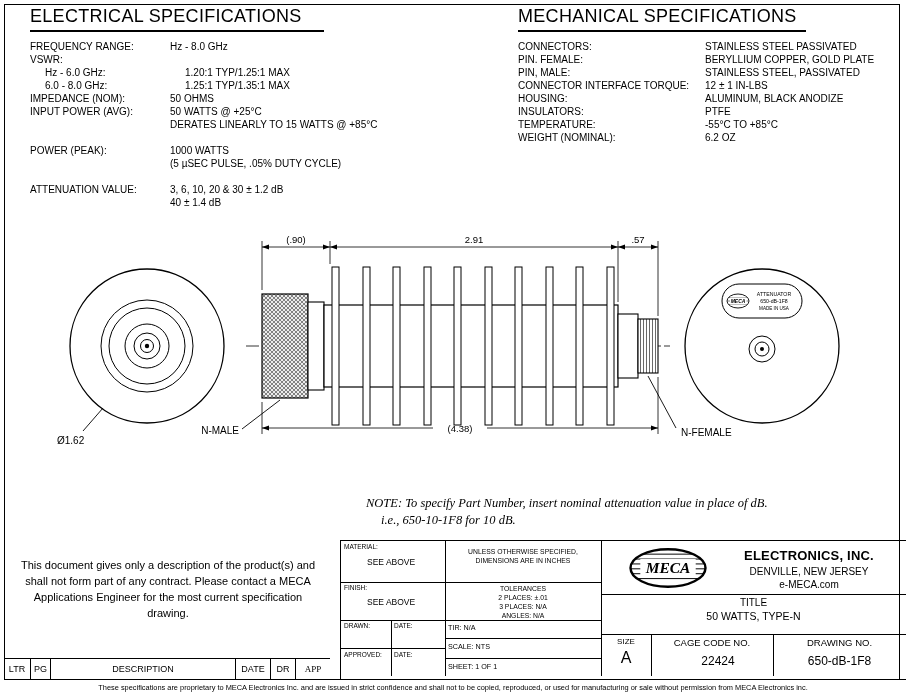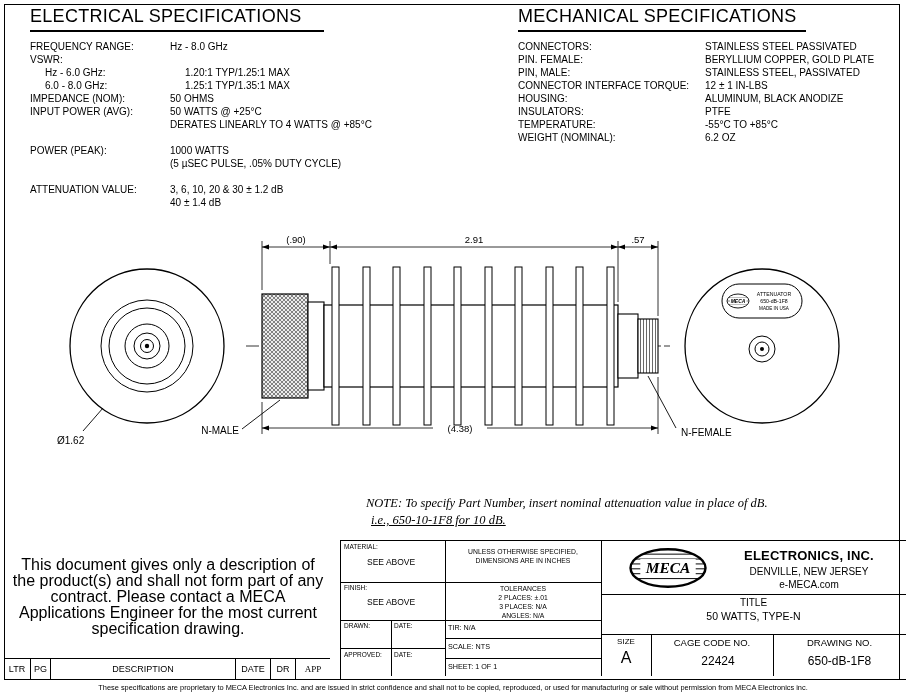--- a/index.html
+++ b/index.html
@@ -12,21 +12,21 @@
   .elec .spec-heading{width:294px;}
   .mech{left:518px;top:6px;}
   .mech .spec-heading{width:288px;}
   .spec-rows{margin-top:8px;font-size:10px;line-height:13px;}
   .srow{display:flex;}
   .elec .lbl{flex:0 0 140px;}
   .mech .lbl{flex:0 0 187px;}
   .elec .srow.indent .lbl{padding-left:15px;}
   .srow.gap{margin-top:13px;}
   .note-line{font-family:"Liberation Serif",serif;font-style:italic;font-size:12.5px;}
-  .disclaimer{left:12px;top:557px;width:312px;text-align:center;font-size:16px;line-height:16px;}
+  .disclaimer{left:12px;top:557px;width:312px;text-align:center;font-size:11px;line-height:16px;}
   .title-block{left:340px;top:540px;width:568px;height:138px;border:1.6px solid #000;}
   .hline{position:absolute;height:1px;background:#000;}
   .vline{position:absolute;width:1px;background:#000;}
   .tb-label{position:absolute;font-size:6.5px;}
   .tb-value{position:absolute;font-size:8.5px;}
   .tb-center{position:absolute;text-align:center;font-size:6.8px;line-height:9px;}
   .tb-small{position:absolute;font-size:7.2px;}
   .cell-center{position:absolute;text-align:center;}
   .company-name{font-size:13px;font-weight:bold;letter-spacing:0.2px;}
   .company-city{font-size:10px;margin-top:3px;}
@@ -65,21 +65,21 @@
       <div class="srow">
           <span class="lbl">IMPEDANCE (NOM):</span>
           <span class="val">50 OHMS</span>
         </div>
       <div class="srow">
           <span class="lbl">INPUT POWER (AVG):</span>
           <span class="val">50 WATTS @ +25°C</span>
         </div>
       <div class="srow">
           <span class="lbl"></span>
-          <span class="val">DERATES LINEARLY TO 4 WATTS @ +85°C</span>
+          <span class="val">DERATES LINEARLY TO 15 WATTS @ +85°C</span>
         </div>
       <div class="srow gap">
           <span class="lbl">POWER (PEAK):</span>
           <span class="val">1000 WATTS</span>
         </div>
       <div class="srow">
           <span class="lbl"></span>
           <span class="val">(5 µSEC PULSE, .05% DUTY CYCLE)</span>
         </div>
       <div class="srow gap">
@@ -224,21 +224,21 @@
     <rect x="730" y="297.5" width="16.5" height="7" fill="#fff"></rect>
     <text x="738" y="303.4" text-anchor="middle" font-size="5" font-weight="bold" font-style="italic" fill="#000">MECA</text>
     <g fill="#000" text-anchor="middle">
       <text x="774" y="296" font-size="5.2">ATTENUATOR</text>
       <text x="774" y="303" font-size="5.2">650-dB-1F8</text>
       <text x="774" y="310" font-size="4.6">MADE IN USA</text>
     </g>
   </svg>
 
   <div class="abs note-line" style="left:366px;top:496px;">NOTE: To specify Part Number, insert nominal attenuation value in place of dB.</div>
-  <div class="abs note-line" style="left:371px;top:513px;text-decoration:underline;">i.e., 650-10-1F8 for 10 dB.</div>
+  <div class="abs note-line" style="left:381px;top:513px;">i.e., 650-10-1F8 for 10 dB.</div>
 
   <div class="abs disclaimer">This document gives only a description of the product(s) and shall not form part of any contract. Please contact a MECA Applications Engineer for the most current specification drawing.</div>
 
   <div class="abs title-block">
     <div class="hline" style="left:0;top:41px;width:260px;"></div>
     <div class="hline" style="left:0;top:79px;width:260px;"></div>
     <div class="hline" style="left:0;top:107px;width:104px;"></div>
     <div class="hline" style="left:104px;top:97px;width:156px;"></div>
     <div class="hline" style="left:104px;top:117px;width:156px;"></div>
     <div class="hline" style="left:260px;top:53px;width:305px;"></div>

